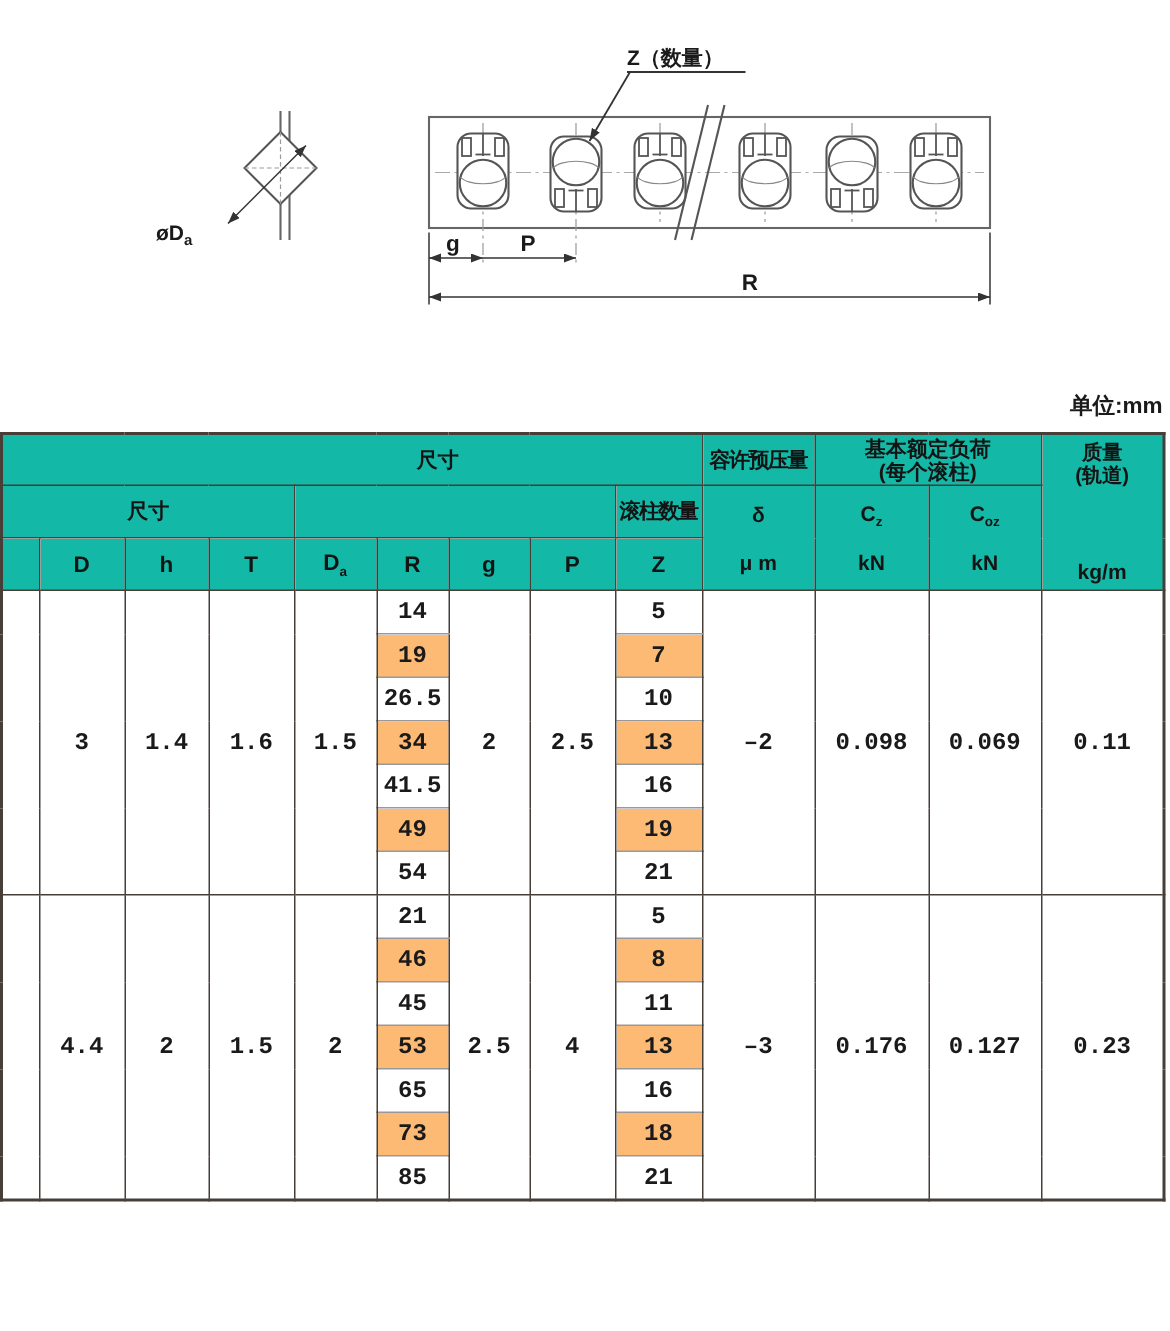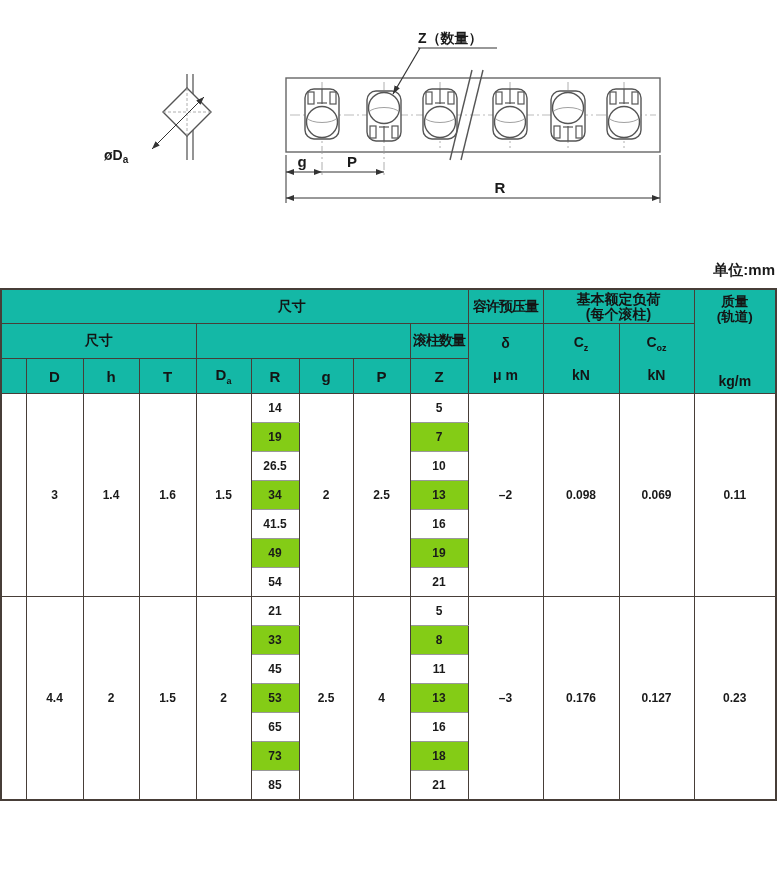--- a/index.html
+++ b/index.html
@@ -29,22 +29,22 @@
   .h-row2 th { height:34px; font-size:14px; }
   .h-row3 th { height:34px; font-size:15px; }
   .hdr-2line { font-size:13.5px; line-height:15px; }
   .tight { font-size:13px; letter-spacing:-1px; }
   .shift-r { position:relative; left:57px; }
   th sub, td sub { font-size:9px; }
   .stack { height:64px; display:flex; flex-direction:column; justify-content:space-around; align-items:center; font-size:14px; font-weight:700; }
   .stack-tall { height:95px; display:flex; flex-direction:column; justify-content:space-between; align-items:center; font-size:14px; font-weight:700; padding:3px 0; }
   .stack-tall .top { line-height:15px; font-size:13.5px; }
 
-  tbody td { height:28px; font-size:12px; font-weight:700; background:#ffffff; }
-  tbody td.shaded { background:#84cc16; }
+  tbody td { height:28px; font-size:16px; font-weight:700; background:#ffffff;font-family:Liberation Mono, monospace; }
+  tbody td.shaded { background:#fdba74; }
   tbody td.subsep { border-bottom:1px solid #999999; }
   tbody td.grouplast { border-bottom:1.5px solid #473e38;margin-top:37px; }
   tbody td.merged { background:#ffffff; }
 </style>
 </head>
 <body>
 
 
 
 
@@ -242,21 +242,21 @@
         <td class="subsep">21</td>
         <td rowspan="7" class="merged">2.5</td>
         <td rowspan="7" class="merged">4</td>
         <td class="subsep">5</td>
         <td rowspan="7" class="merged">–3</td>
         <td rowspan="7" class="merged">0.176</td>
         <td rowspan="7" class="merged">0.127</td>
         <td rowspan="7" class="merged">0.23</td>
       </tr>
       <tr>
-        <td class="shaded subsep">33</td>
+        <td class="shaded subsep">46</td>
         <td class="shaded subsep">8</td>
       </tr>
       <tr>
         <td class="subsep">45</td>
         <td class="subsep">11</td>
       </tr>
       <tr>
         <td class="shaded subsep">53</td>
         <td class="shaded subsep">13</td>
       </tr>

